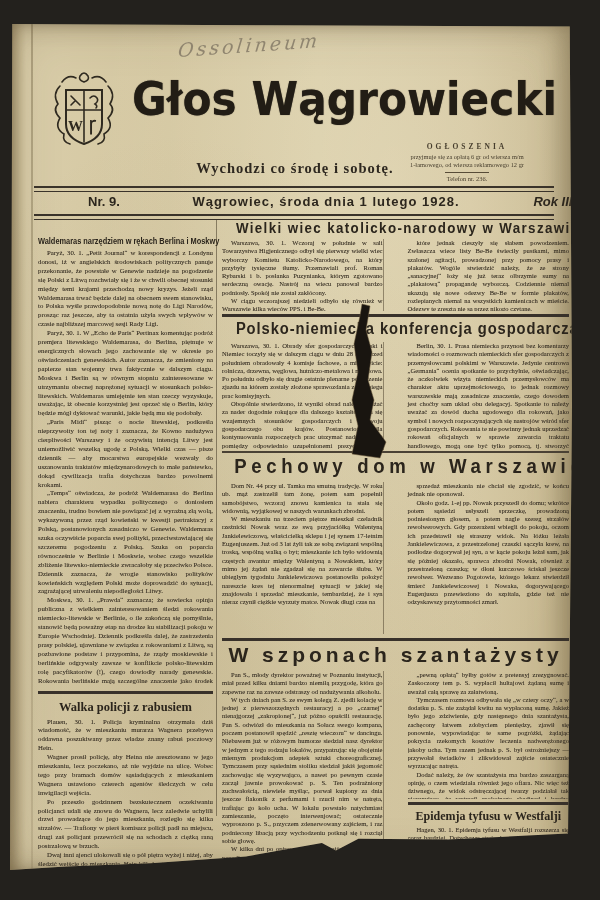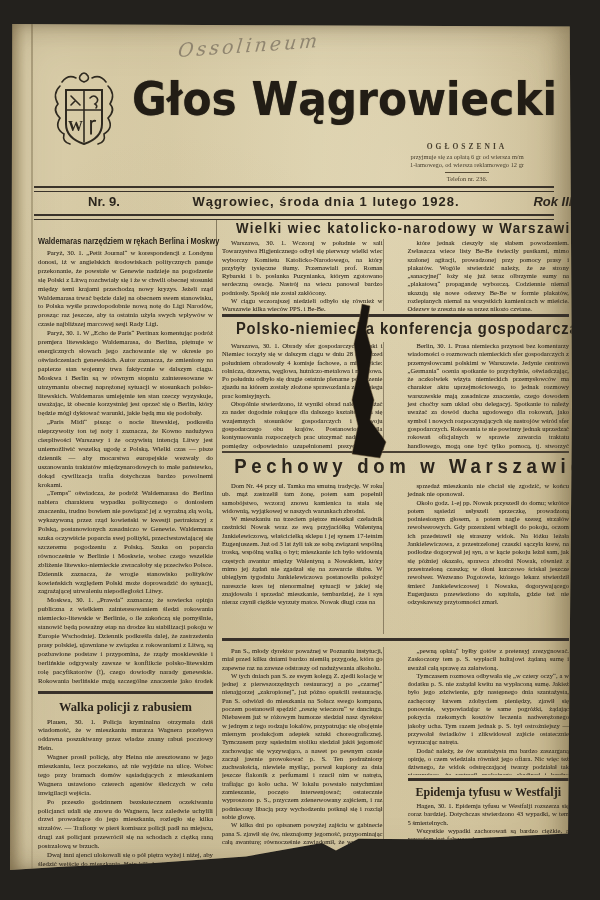--- a/index.html
+++ b/index.html
@@ -93,20 +93,21 @@
       </g>
       <g fill="#2f2a20" font-family="Liberation Serif, serif" font-weight="bold" font-size="15">
         <text x="18" y="63">W</text>
         <text x="39" y="63">Ꞅ</text>
       </g>
     </svg>
 
     <div class="title">Głos Wągrowiecki</div>
 
 
+    <div class="subtitle">Wychodzi co środę i sobotę.</div>
 
     <div class="smallblock ogloszenia">
       <div class="sb-h">OGŁOSZENIA</div>
       <div class="sb-l">przyjmuje się za opłatą 6 gr od wiersza m/m</div>
       <div class="sb-l">1-łamowego, od wiersza reklamowego 12 gr</div>
       <div class="sb-rule"></div>
       <div class="sb-l">Telefon nr. 236.</div>
     </div>
 
     <div class="dbl-rule" style="top:162px;"></div>
@@ -180,20 +181,21 @@
           <div class="sub bodytext">
               <p>sprzedaż mieszkania nie chciał się zgodzić, w końcu jednak nie oponował.</p>
               <p>Około godz. 1-ej pp. Nowak przyszedł do domu; wkrótce potem sąsiedzi usłyszeli sprzeczkę, prowadzoną podniesionym głosem, a potem nagle szereg strzałów rewolwerowych. Gdy przerażeni wbiegli do pokoju, oczom ich przedstawił się straszny widok. Na łóżku leżała Jankielewiczowa, z przestrzelonej czaszki sączyła krew, na podłodze dogorywał jej syn, a w kącie pokoju leżał sam, jak się później okazało, sprawca zbrodni Nowak, również z przestrzeloną czaszką; w dłoni kurczowo ściskał jeszcze rewolwer. Wezwano Pogotowie, którego lekarz stwierdził śmierć Jankielewiczowej i Nowaka, dogorywającego Eugenjusza przewieziono do szpitala, gdzie też nie odzyskawszy przytomności zmarł.</p>
             </div>
         </div>
       </section>
 
       <div class="thick-rule" style="position:absolute;top:418px;width:347px;"></div>
 
       <section class="art" style="top:423px;">
+        <h1 class="h-big h-szpo">W szponach szantażysty</h1>
         <div class="twocol" style="height:200px;margin-top:4px;">
           <div class="sub bodytext">
               <p>Pan S., młody dyrektor poważnej w Poznaniu instytucji, miał przed kilku dniami bardzo niemiłą przygodę, która go zapewne raz na zawsze odstraszy od nadużywania alkoholu.</p>
               <p>W tych dniach pan S. ze swym kolegą Z. zjedli kolację w jednej z pierwszorzędnych restauracyj a po „czarnej“ nienajgorzej „zakropionej“, już późno opuścili restaurację. Pan S. odwiózł do mieszkania na Sołacz swego kompana, poczem postanowił spędzić „resztę wieczoru“ w dancingu. Niebawem już w różowym humorze siedział nasz dyrektor w jednym z tego rodzaju lokalów, przypatrując się obojętnie miernym produkcjom adeptek sztuki choreograficznej. Tymczasem przy sąsiednim stoliku siedział jakiś jegomość zachowując się wyzywająco, a nawet po pewnym czasie zaczął jawnie prowokować p. S. Ten podrażniony zuchwałością, niewiele myśląc, porwał kupiony za dnia jeszcze flakonik z perfumami i rzucił nim w natręta, trafiając go koło ucha. W lokalu powstało natychmiast zamieszanie, poczęto interwenjować; ostatecznie wyproszono p. S., przyczem zdenerwowany zajściem, i raz podniecony libacją przy wychodzeniu potknął się i rozciął sobie głowę.</p>
               <p>W kilka dni po opisanem powyżej zajściu w gabinecie pana S. zjawił się ów, nieznajomy jegomość, przypominając całą awanturę; równocześnie zawiadomił, że występuje ze skargą o odszkodowanie, gdyż musiał się leczyć... że sprawa może mieć przykre następstwa — słowem nie żałował wypróbowanych już straszaków przez szantażystów. Dał jednak do zrozumienia, że za</p>
             </div>
           <div class="sub">
             <div class="bodytext" style="height:128px;">
                 <p>„pewną opłatą“ byłby gotów z pretensyj zrezygnować. Zaskoczony tem p. S. wypłacił hultajowi żądaną sumę i uważał całą sprawę za załatwioną.</p>
                 <p>Tymczasem rozmowa odbywała się „w cztery oczy“, a w dodatku p. S. nie zażądał kwitu na wypłaconą sumę. Jakież było jego zdziwienie, gdy następnego dnia szantażysta, zachęcony łatwem zdobyciem pieniędzy, zjawił się ponownie, wypowiadając te same pogróżki, żądając pokrycia rzekomych kosztów leczenia nadwerężonego jakoby ucha. Tym razem jednak p. S. był ostrożniejszy — przywołał świadków i zlikwidował zajście ostatecznie wyrzucając natręta.</p>

